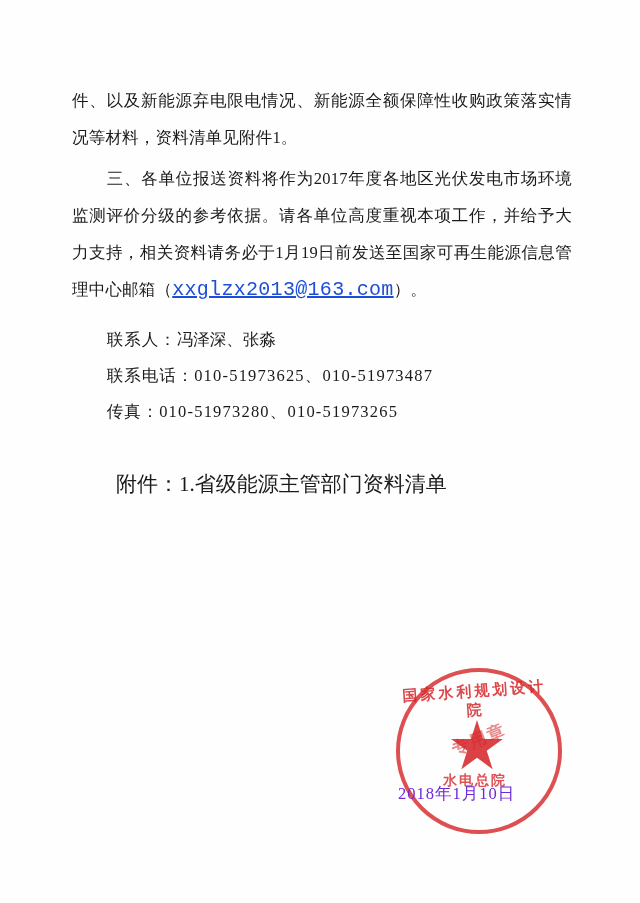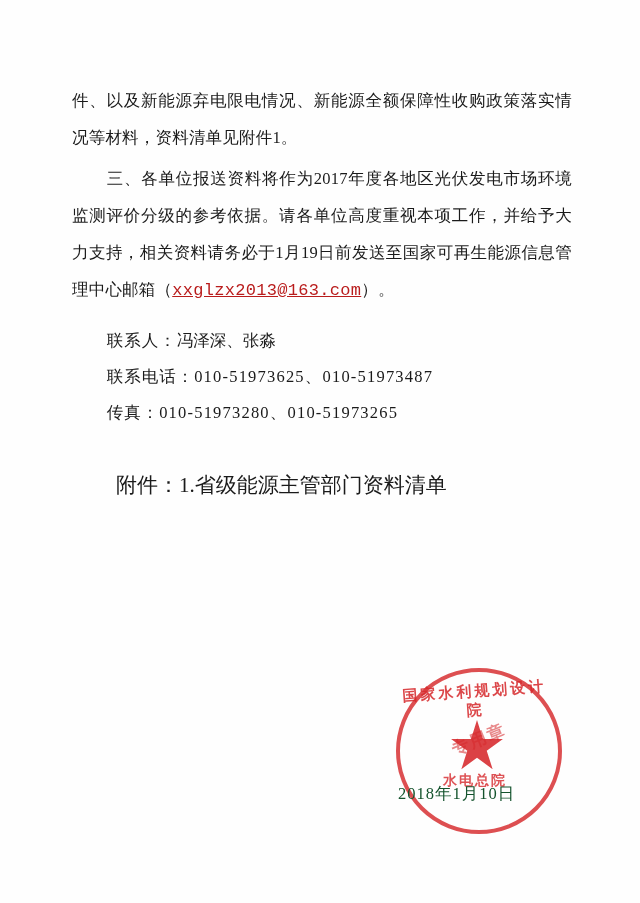--- a/index.html
+++ b/index.html
@@ -40,22 +40,22 @@
   p.indent {
     text-indent: 2.1em;
   }
   .mono {
     font-family: "Liberation Mono", "DejaVu Sans Mono", monospace;
     font-size: 15px;
     letter-spacing: 0.5px;
   }
   .link {
     font-family: "Liberation Mono", "DejaVu Sans Mono", monospace;
-    font-size: 17px;
-    color: #b91c1c;
+    font-size: 20px;
+    color: #1d4ed8;
     text-decoration: underline;
     letter-spacing: 0.3px;
   }
   .spaced-num {
     letter-spacing: 1.2px;
     text-align: right;
   }
   .contact-block {
     margin-top: 14px;
   }
@@ -145,21 +145,21 @@
     font-weight: bold;
     opacity: 0.55;
     letter-spacing: 2px;
     transform: rotate(-22deg);
   }
   .date-line {
     position: absolute;
     left: 398px;
     top: 783px;
     font-size: 16.5px;
-    color: #14532d;
+    color: #6d28d9;
     letter-spacing: 1px;
   }
 </style>
 </head>
 <body>
 
 <div class="page">
 
   <div class="doc-body">
 

